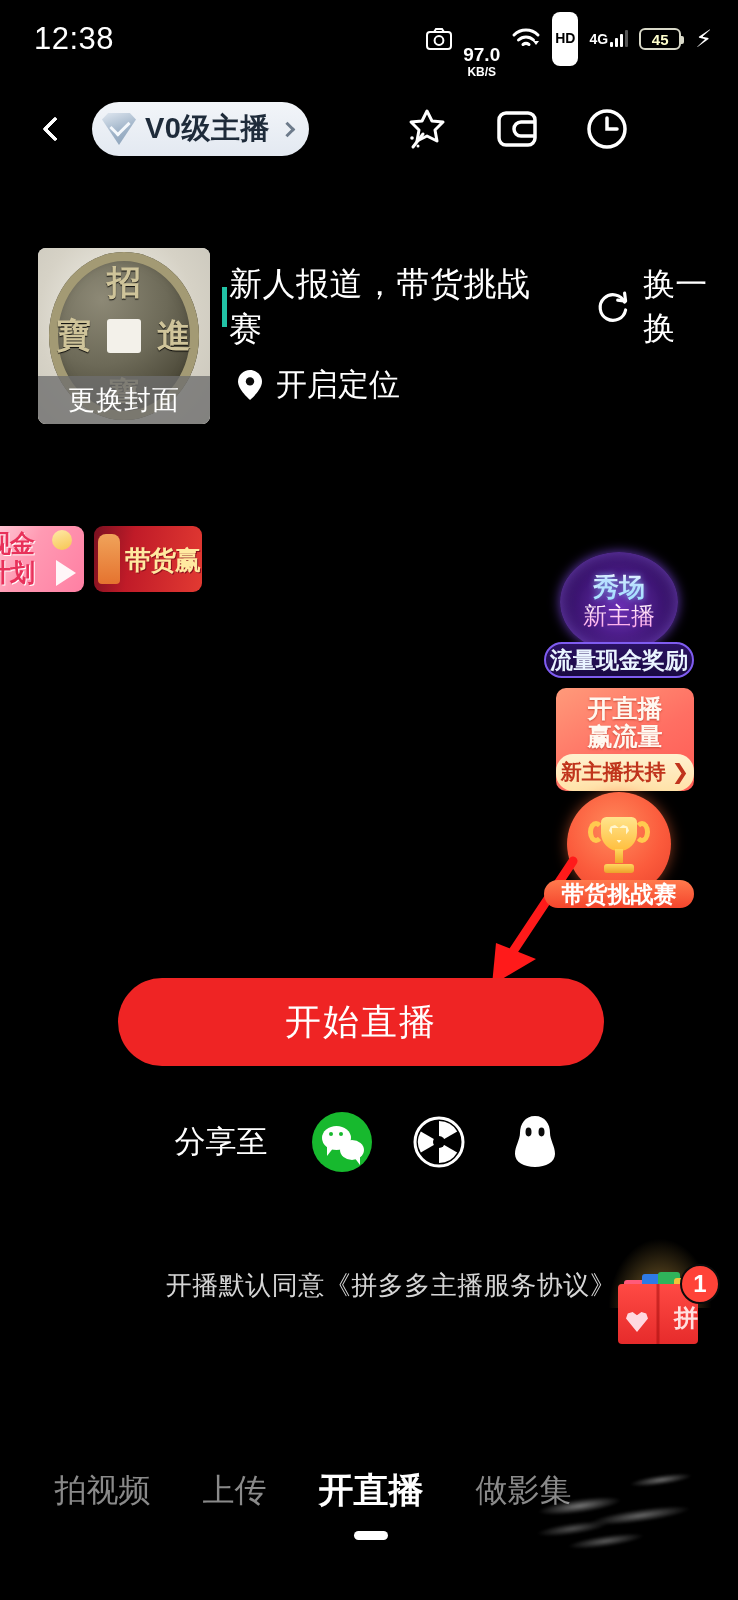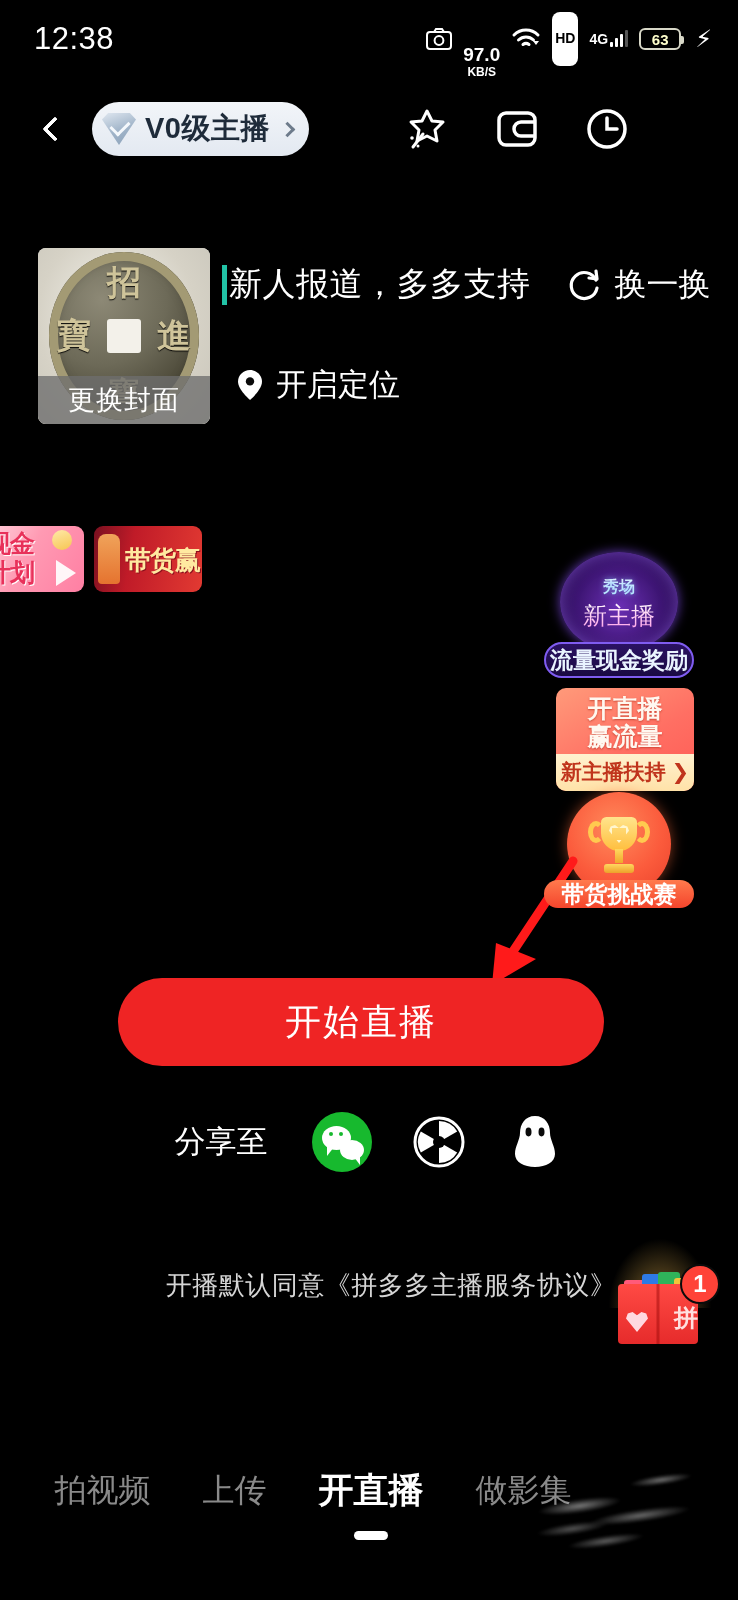--- a/index.html
+++ b/index.html
@@ -187,21 +187,21 @@
     position: absolute; right: 44px; top: 552px; width: 150px; text-align: center;
   }
   .rb-orb {
     width: 118px; height: 100px; margin: 0 auto; position: relative;
     border-radius: 50%;
     background: radial-gradient(circle at 50% 55%, #6b2fb5 0%, #3b1470 55%, #1a0836 100%);
     box-shadow: 0 0 12px rgba(120,70,220,.8), inset 0 0 16px rgba(160,110,255,.55);
     display: flex; flex-direction: column; align-items: center; justify-content: center;
   }
   .rb-orb .l1 {
-    font-size: 16px; font-weight: bold; line-height: 26px;
+    font-size: 26px; font-weight: bold; line-height: 26px;
     background: linear-gradient(180deg,#ffffff 0%, #a9e8ff 100%);
     -webkit-background-clip: text; background-clip: text; color: transparent;
     text-shadow: 0 0 6px rgba(140,200,255,.7);
   }
   .rb-orb .l2 {
     font-size: 24px; font-weight: normal; line-height: 30px; margin-top: 1px;
     background: linear-gradient(180deg,#ffffff 0%, #ff9ee8 100%);
     -webkit-background-clip: text; background-clip: text; color: transparent;
   }
   .rb-cap {
@@ -219,21 +219,21 @@
   }
   .rb-traffic .t1, .rb-traffic .t2 {
     text-align: center; font-weight: bold; color: #fff8f0; letter-spacing: 0;
     text-shadow: 0 1px 2px rgba(170,40,20,.6);
   }
   .rb-traffic .t1 { font-size: 25px; line-height: 28px; padding-top: 6px; }
   .rb-traffic .t2 { font-size: 25px; line-height: 28px; padding-bottom: 4px; }
   .rb-traffic .t3 {
     background: linear-gradient(180deg,#fff1cf 0%, #ffe2a8 100%);
     color: #c0341c; font-size: 21px; font-weight: bold;
-    text-align: center; padding: 4px 0 5px; letter-spacing: 0;
+    text-align: center; padding: 4px 0 5px; letter-spacing: 0; border-radius: 17px;
   }
 
   .rb-trophy { position: absolute; right: 44px; top: 792px; width: 150px; text-align: center; }
   .rb-trophy-orb {
     width: 104px; height: 104px; margin: 0 auto; border-radius: 50%;
     background: radial-gradient(circle at 45% 35%, #ff8a5c 0%, #fb5b3c 55%, #e8402a 100%);
     display: flex; align-items: center; justify-content: center;
     box-shadow: 0 0 14px rgba(255,110,60,.5);
   }
   .trophy { position: relative; width: 62px; height: 62px; }
@@ -408,21 +408,21 @@
       <span class="g4">
         <span class="lbl">4G</span>
         <span class="bars">
             <i></i>
             <i></i>
             <i></i>
             <i></i>
           </span>
       </span>
       <span class="batt">
-        <span>63</span>
+        <span>45</span>
       </span>
       <span class="bolt">⚡</span>
     </div>
   </div>
 
   <div class="topnav">
     <div class="back-btn">
       <span class="chev-left"></span>
     </div>
 
@@ -473,21 +473,21 @@
           <span class="coin-sq"></span>
         </div>
       </div>
       <div class="cover-mask">
         <span>更换封面</span>
       </div>
     </div>
 
     <div class="title-line">
       <span class="caret"></span>
-      <span class="title-text">新人报道，多多支持</span>
+      <span class="title-text">新人报道，带货挑战赛</span>
       <span class="refresh-btn">
         <svg width="36" height="36" viewBox="0 0 36 36">
           <path d="M29 13 A13 13 0 1 0 30 21" fill="none" stroke="#fff" stroke-width="3.2" stroke-linecap="round"></path>
           <path d="M22 11 L30 12 L29 4" fill="none" stroke="#fff" stroke-width="3.2" stroke-linecap="round" stroke-linejoin="round"></path>
         </svg>
         <span class="refresh-text">换一换</span>
       </span>
     </div>
 
     <div class="loc-row">

